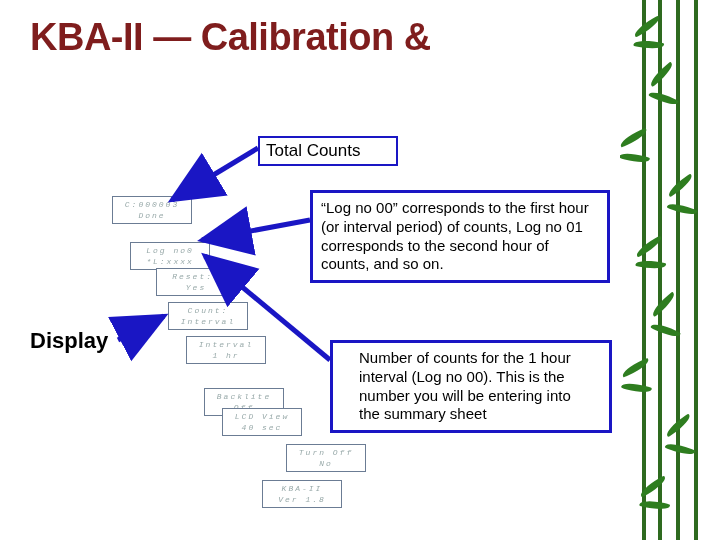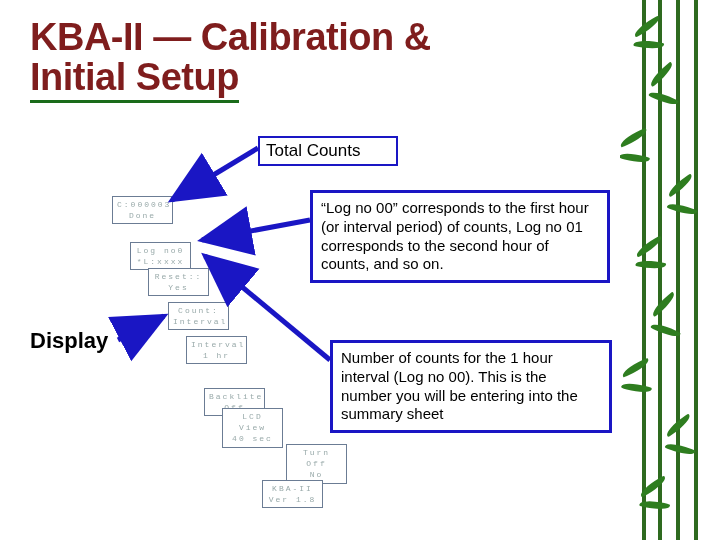--- a/index.html
+++ b/index.html
@@ -56,43 +56,44 @@
     line-height: 1.25;
     background: #fff;
     z-index: 10;
   }
   .box-counts {
     position: absolute;
     top: 340px;
     left: 330px;
     width: 282px;
     border: 3px solid #1a16c4;
-    padding: 6px 8px;
+    padding: 6px 26px;
     font-size: 15px;
     line-height: 1.25;
     background: #fff;
     z-index: 10;
   }
   
   .screen {
     position: absolute;
     border: 1px solid #6b7c94;
     background: #fff;
     font-family: "Courier New", monospace;
     font-size: 8px;
     color: #9aa;
     text-align: center;
     letter-spacing: 2px;
     line-height: 1.4;
     padding: 2px 4px;
-    width: 61px;
+    width: 80px;
+    font-style: italic;
   }
   .s1 { top: 196px; left: 112px; }
   .s2 { top: 234px; left: 130px; margin-top: 8px; }
-  .s3 { top: 268px; left: 148px; }
+  .s3 { top: 268px; left: 156px; }
   .s4 { top: 302px; left: 168px; }
   .s5 { top: 336px; left: 186px; }
   .s6 { top: 372px; left: 204px; margin-top: 16px; }
   .s7 { top: 408px; left: 222px; }
   .s8 { top: 444px; left: 242px; margin-left: 44px; }
   .s9 { top: 480px; left: 262px; }
 
   
   svg.arrows {
     position: absolute;
@@ -152,21 +153,20 @@
   <div class="leaf" style="right:68px; top:370px; transform:rotate(-25deg)"></div>
   <div class="leaf" style="right:68px; top:380px; transform:rotate(15deg)"></div>
   <div class="leaf" style="right:24px; top:430px; transform:rotate(-35deg)"></div>
   <div class="leaf" style="right:24px; top:440px; transform:rotate(20deg)"></div>
   <div class="leaf" style="right:50px; top:490px; transform:rotate(-30deg)"></div>
   <div class="leaf" style="right:50px; top:498px; transform:rotate(12deg)"></div>
 </div>
 
 <div class="title">
   <span>KBA-II — Calibration &amp;</span><br>
-  <span class="underline">Initial Setup</span>
 </div>
 
 <div class="label-total">Total Counts</div>
 
 <div class="label-display">Display</div>
 
 <div class="box-lognote">“Log no 00” corresponds to the first hour (or interval period) of counts, Log no 01 corresponds to the second hour of counts, and so on.</div>
 <div class="box-counts">Number of counts for the 1 hour interval (Log no 00).  This is the number you will be entering  into the summary sheet</div>
 
 <div class="screen s1">

